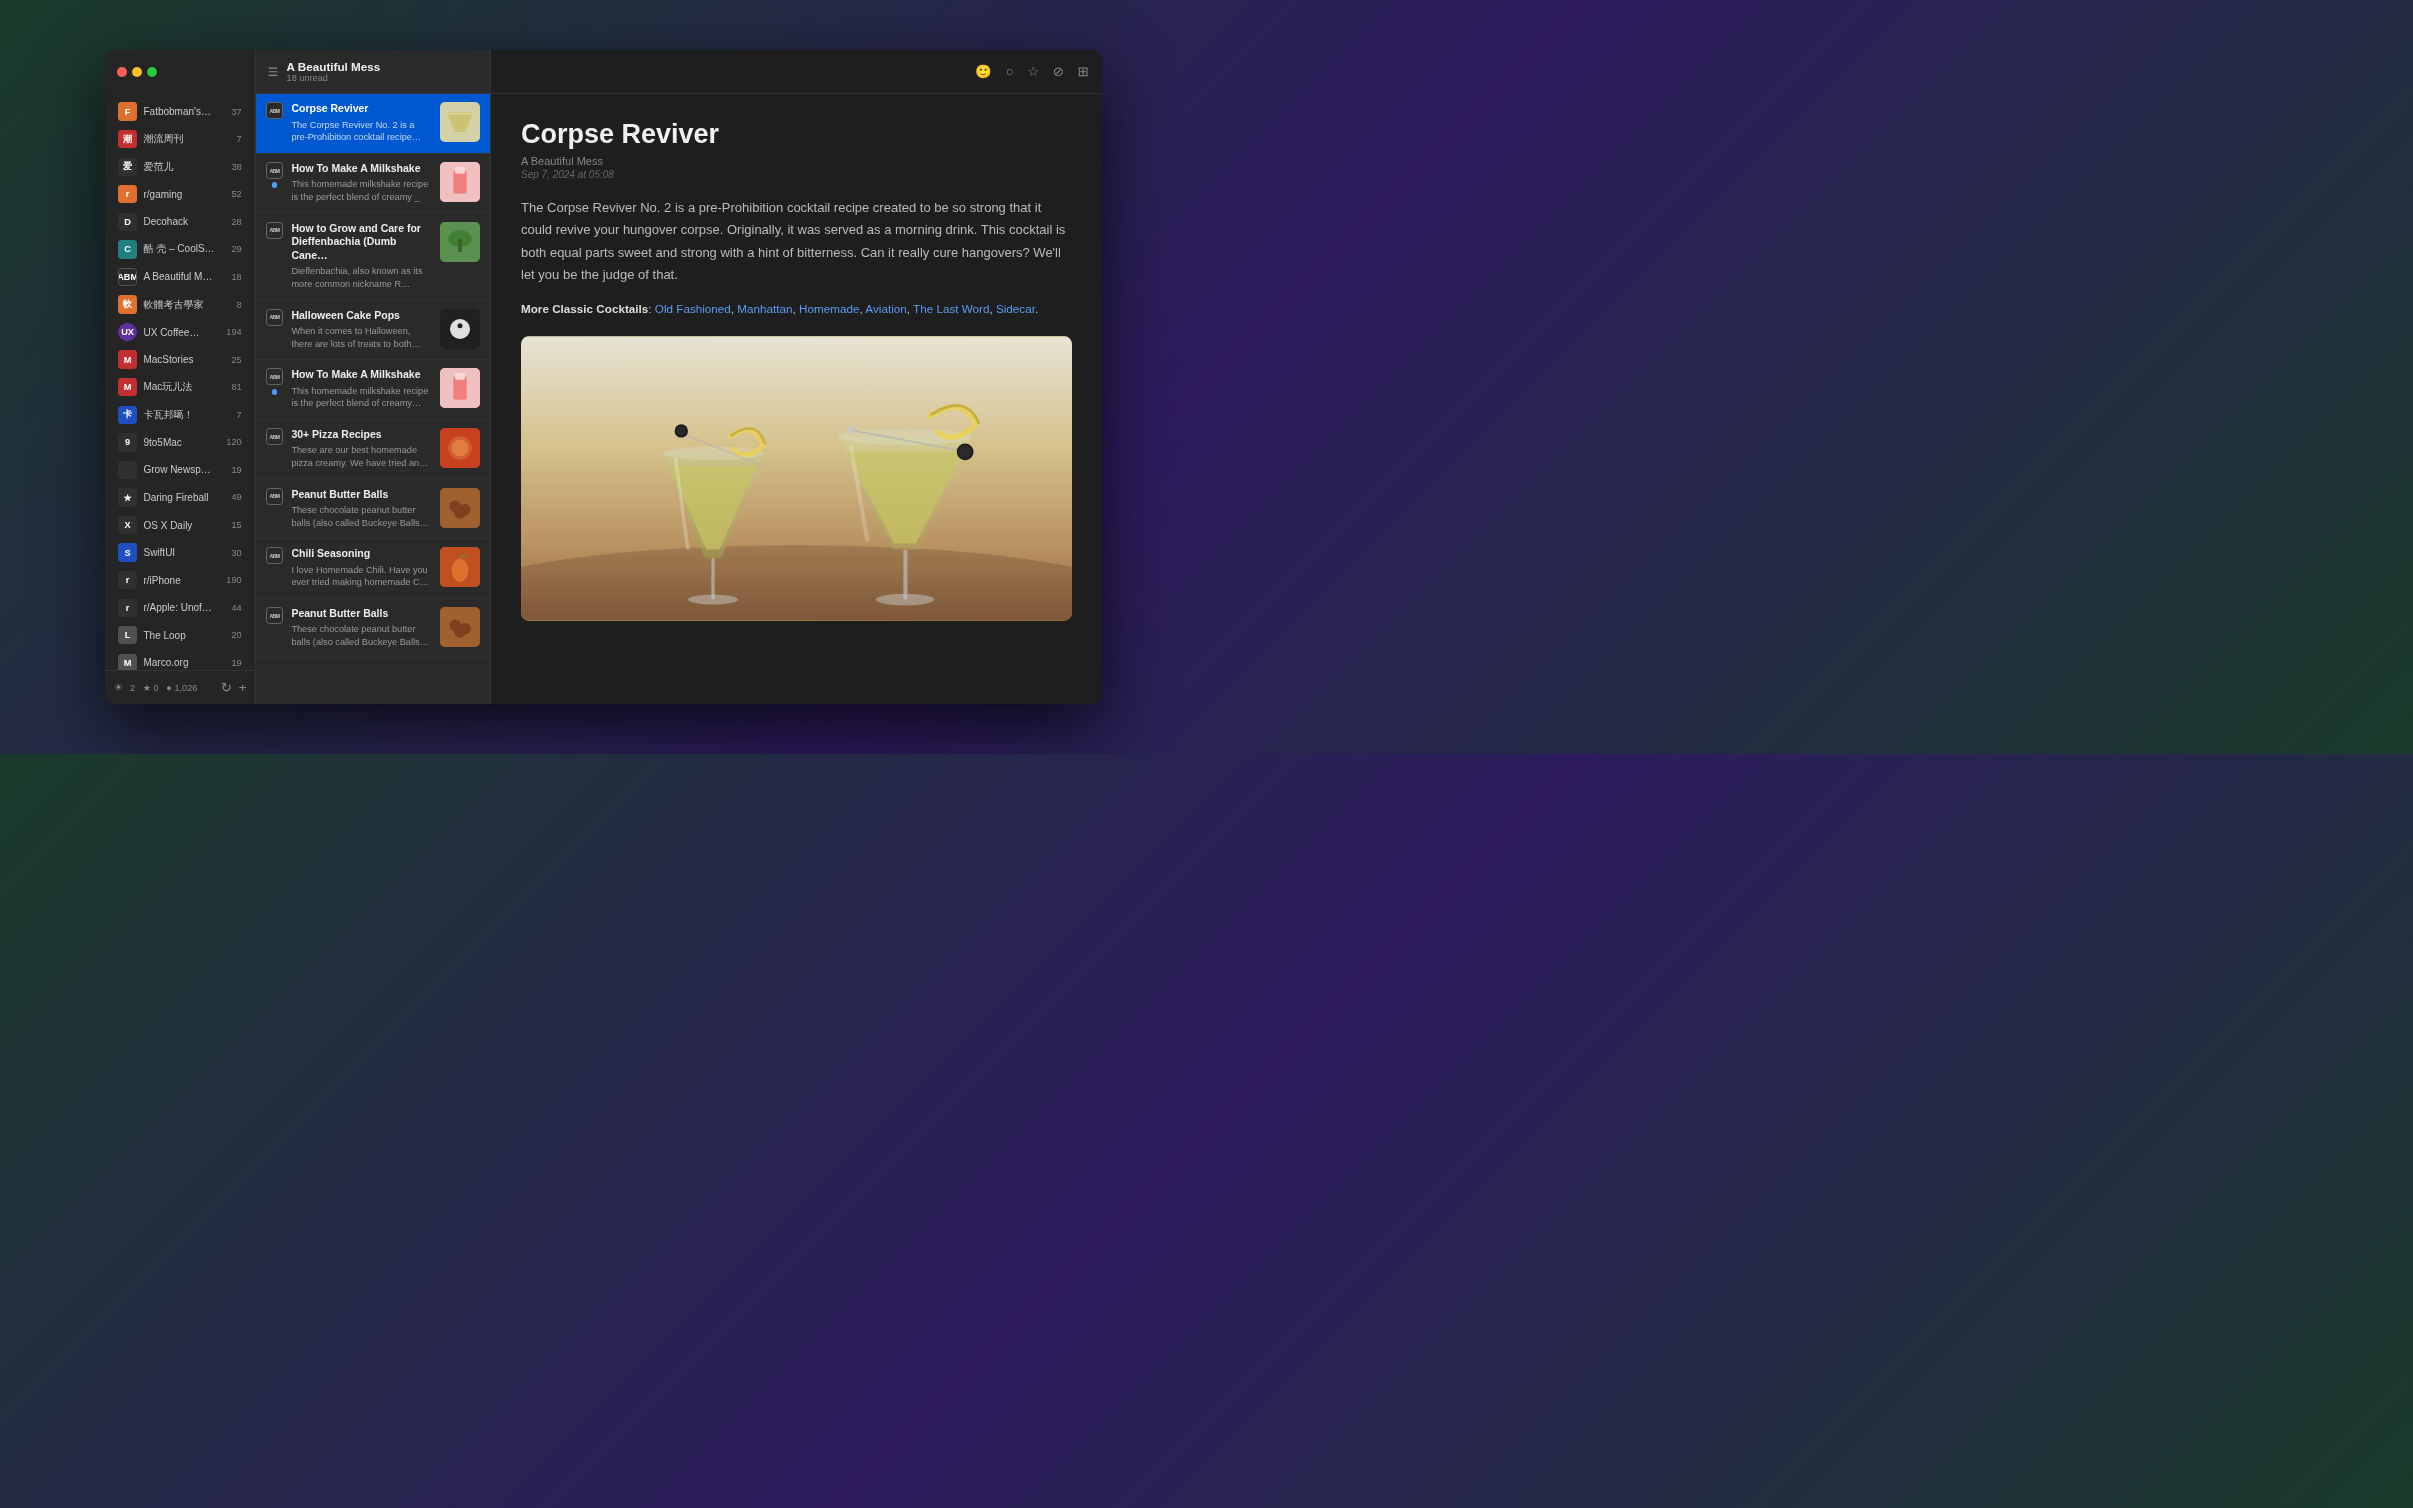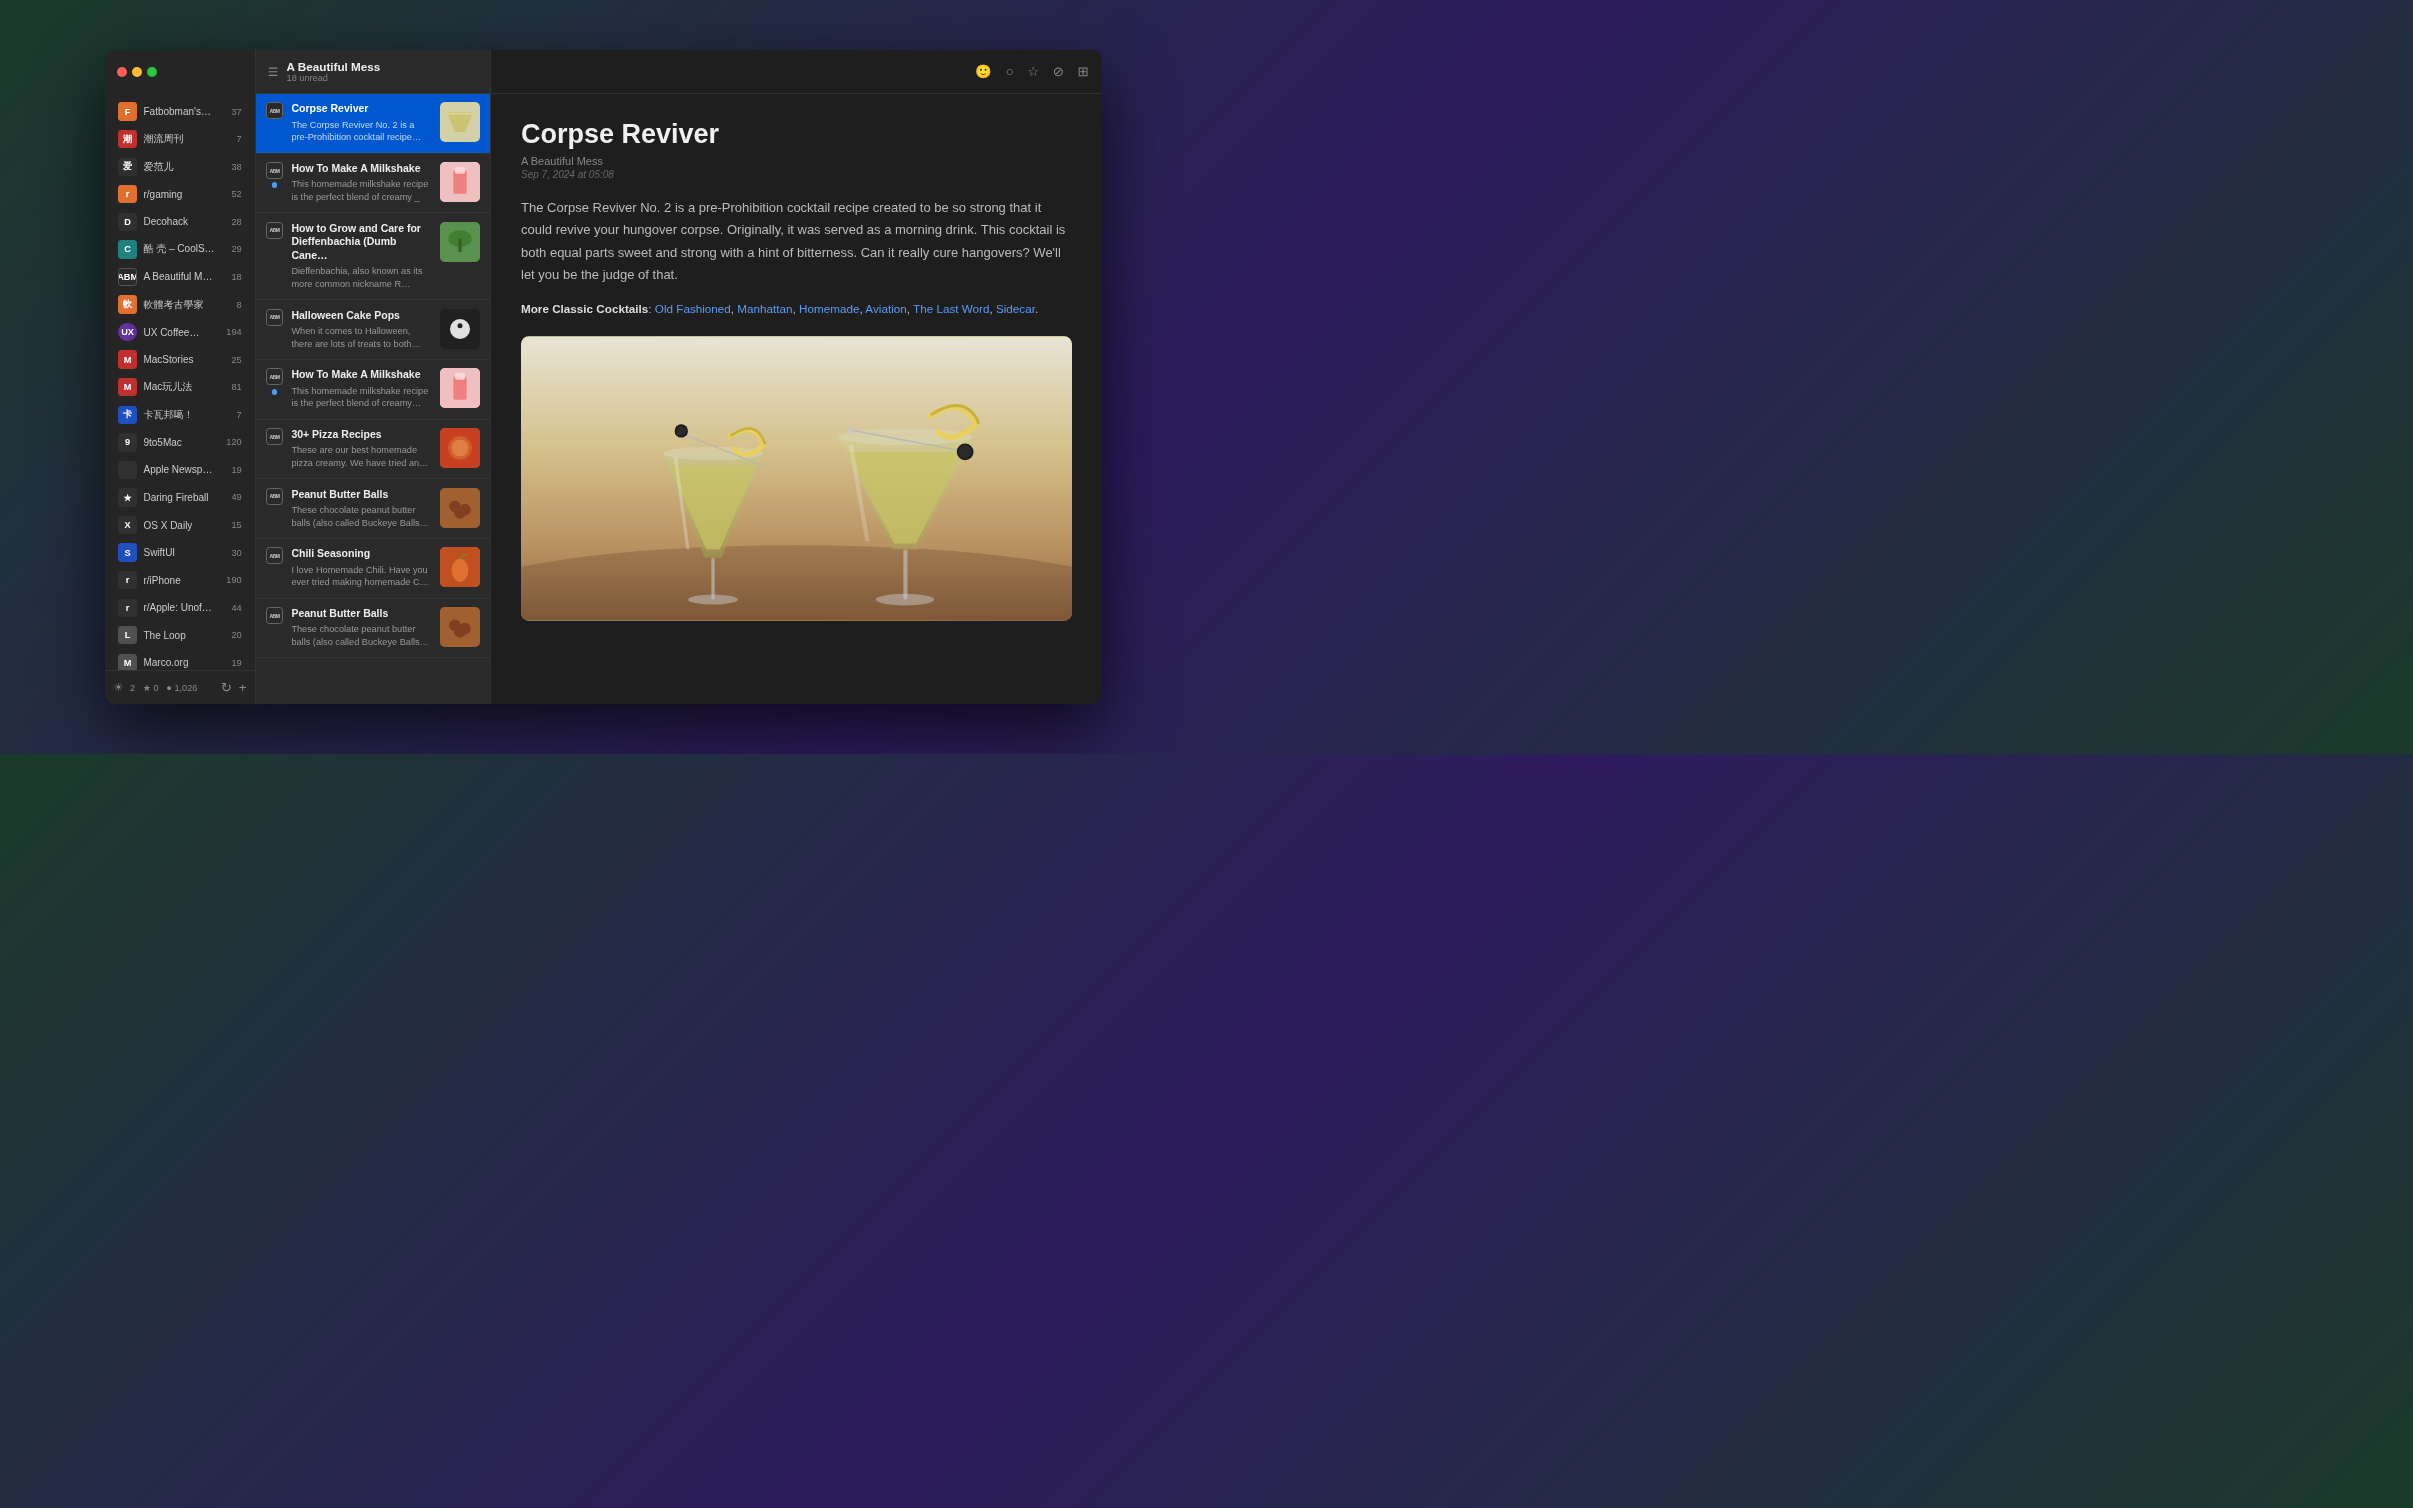--- a/index.html
+++ b/index.html
@@ -385,21 +385,21 @@
     <span class="sidebar-name">卡瓦邦噶！</span>
     <span class="sidebar-count">7</span>
   </div>
         <div class="sidebar-item">
     <div class="sidebar-avatar av-dark">9</div>
     <span class="sidebar-name">9to5Mac</span>
     <span class="sidebar-count">120</span>
   </div>
         <div class="sidebar-item">
     <div class="sidebar-avatar av-dark"></div>
-    <span class="sidebar-name">Apple Newsр…</span>
+    <span class="sidebar-name">Grow Newsр…</span>
     <span class="sidebar-count">19</span>
   </div>
         <div class="sidebar-item">
     <div class="sidebar-avatar av-dark">★</div>
     <span class="sidebar-name">Daring Fireball</span>
     <span class="sidebar-count">49</span>
   </div>
         <div class="sidebar-item">
     <div class="sidebar-avatar av-dark">X</div>
     <span class="sidebar-name">OS X Daily</span>

